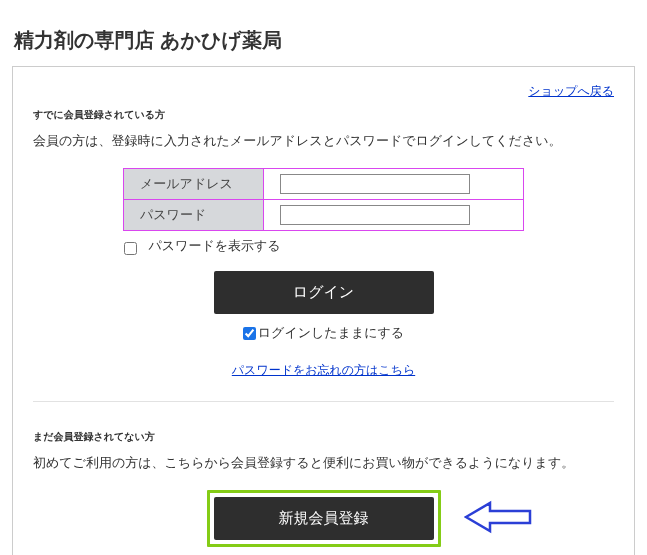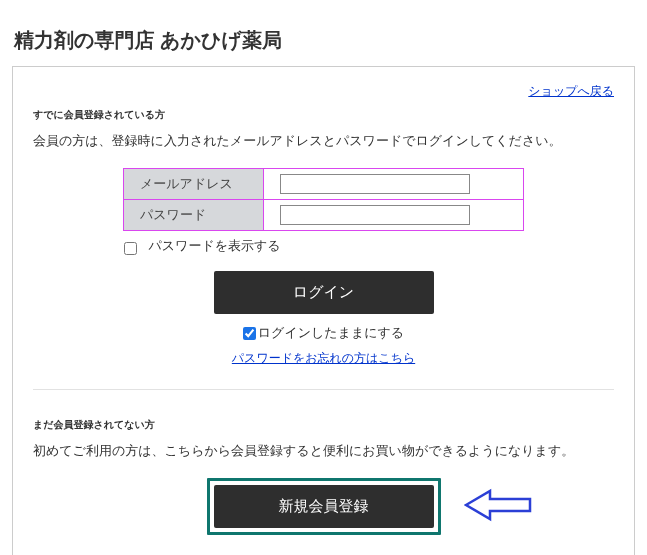--- a/index.html
+++ b/index.html
@@ -99,36 +99,36 @@
       font-size: 13px;
       display: flex;
       justify-content: center;
       align-items: center;
       gap: 2px;
     }
     .keep-login-row input[type="checkbox"] {
       accent-color: #1a73e8;
     }
     .forgot-row {
-      margin-top: 6px;
+      margin-top: 18px;
       text-align: center;
     }
     .divider {
       border: none;
       border-top: 1px solid #e2e2e2;
       margin: 22px 0 28px 0;
     }
     .register-btn-wrap {
       text-align: center;
       position: relative;
       margin-top: 4px;
     }
     .highlight-box {
       display: inline-block;
-      border: 3px solid #0f766e;
+      border: 3px solid #84cc16;
       padding: 4px;
       border-radius: 1px;
     }
     .arrow {
       position: absolute;
       top: 50%;
       transform: translateY(-50%);
       left: calc(50% + 140px);
       display: inline-block;
     }

